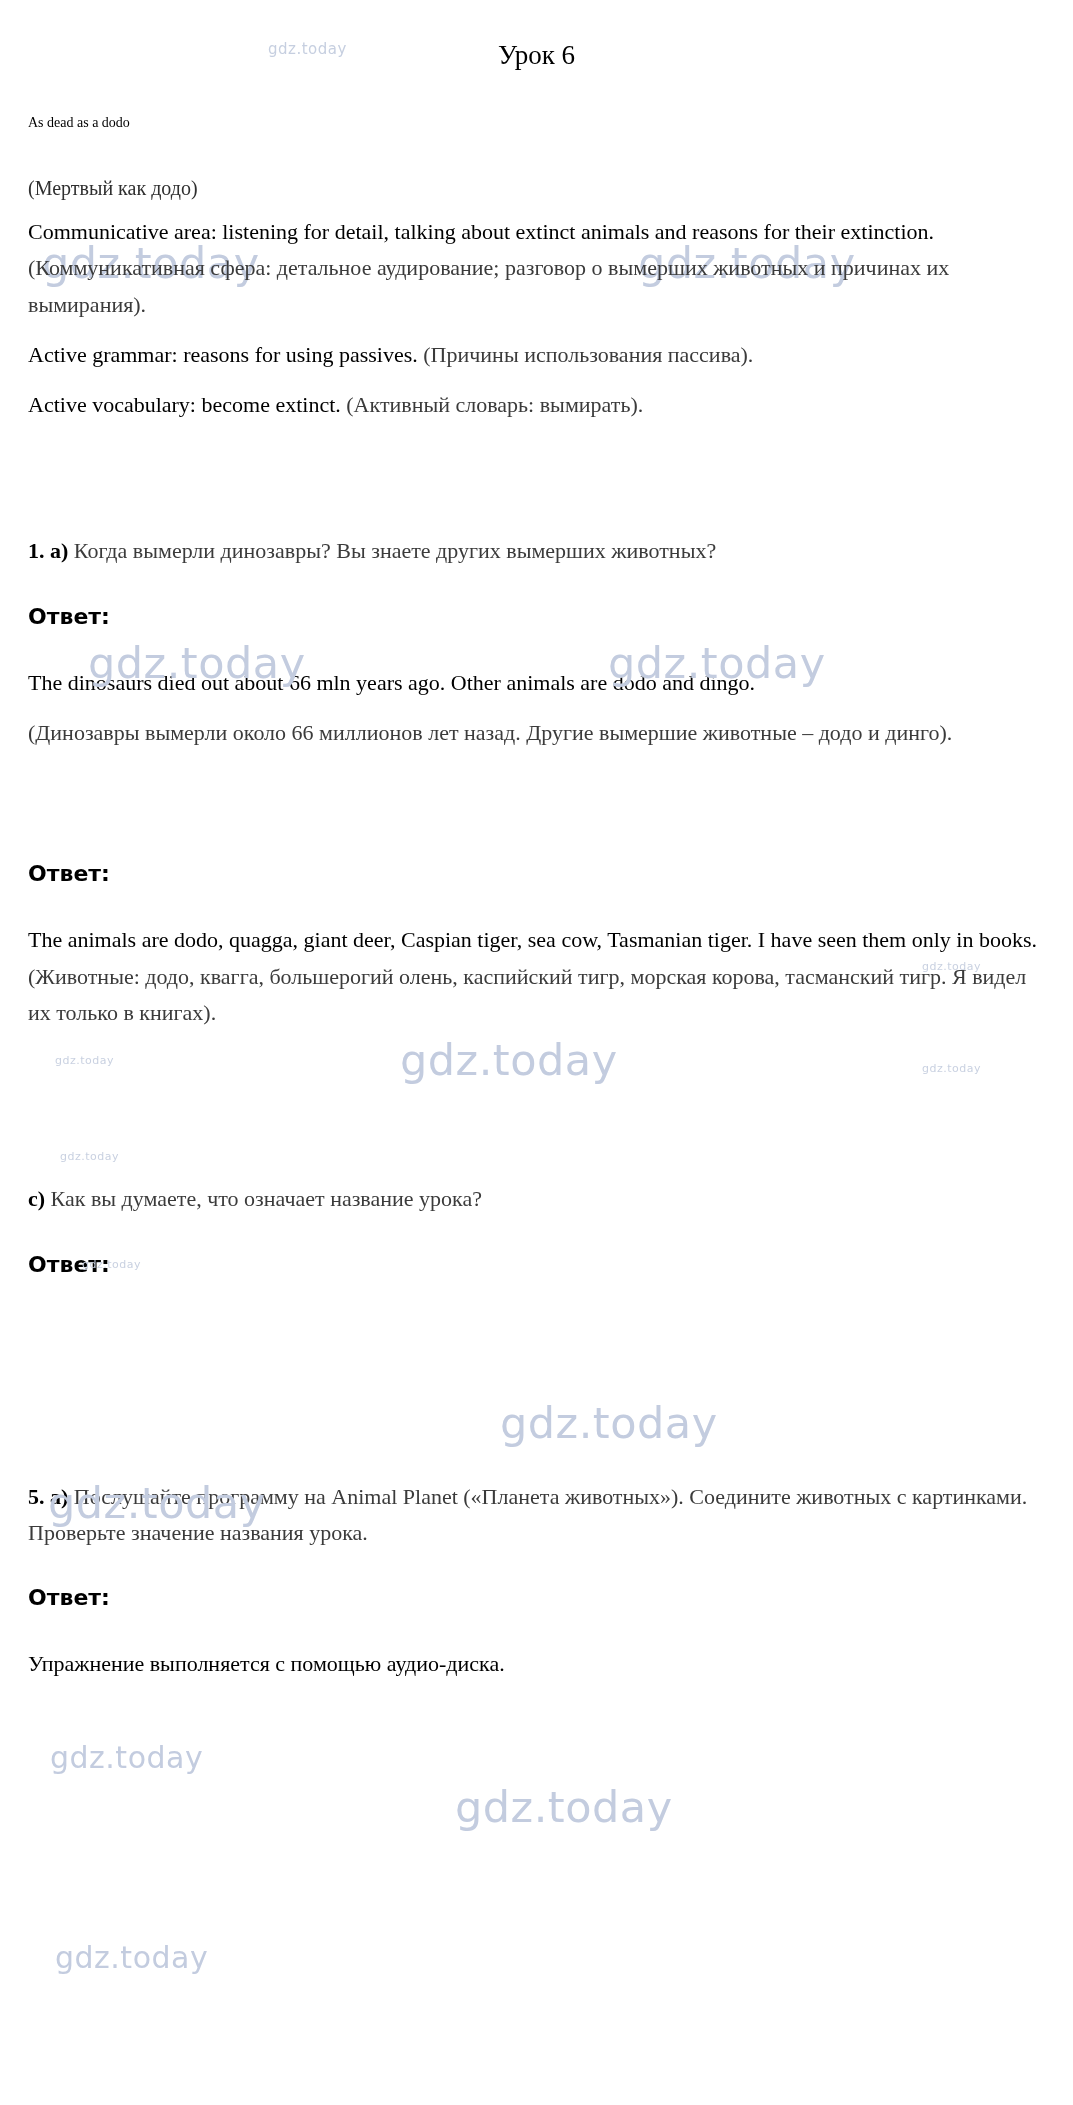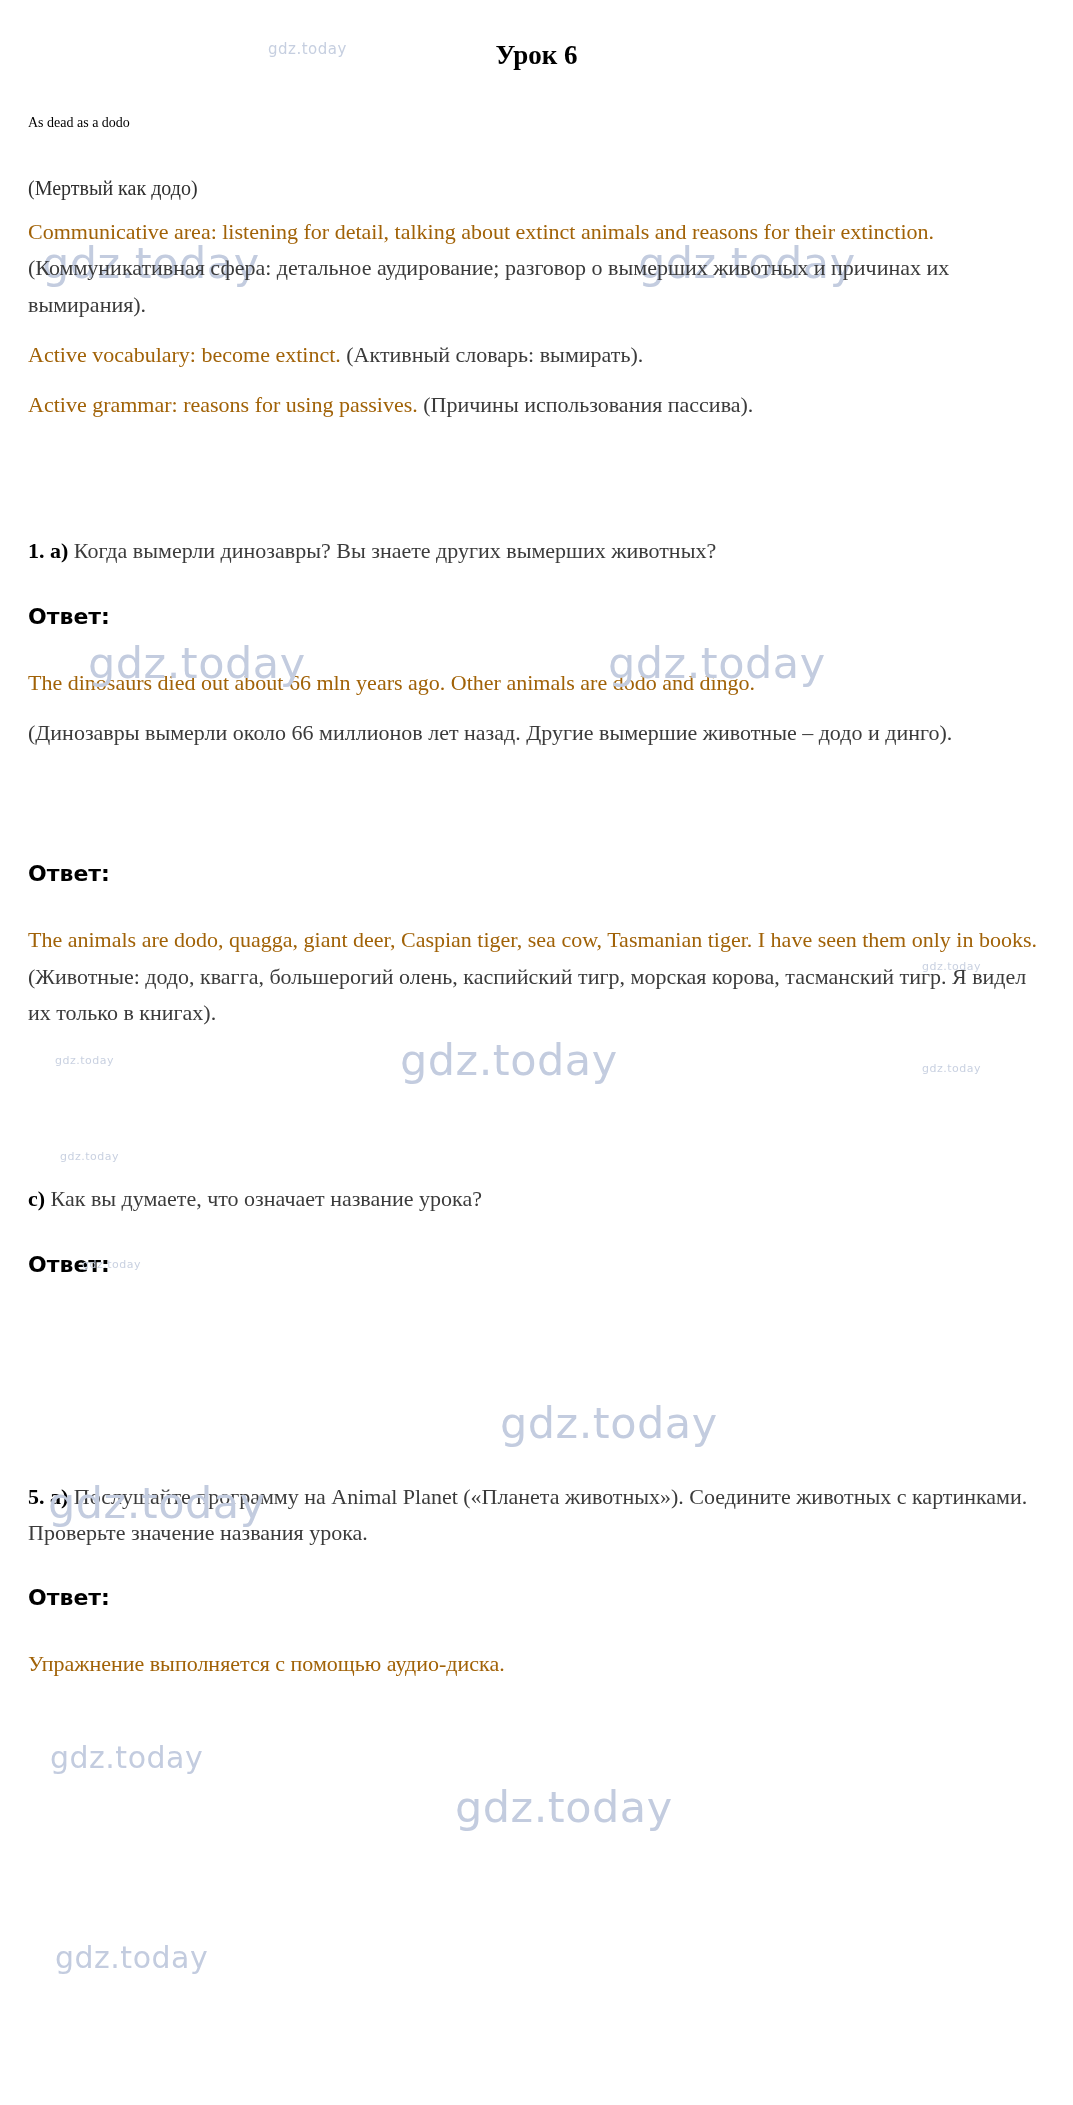--- a/index.html
+++ b/index.html
@@ -35,21 +35,21 @@
     letter-spacing: 0.5px;
   }
   .wm.lg { font-size: 43px; color: #c3ccdf; }
   .wm.md { font-size: 30px; color: #c3ccdf; }
   .wm.sm { font-size: 15px; color: #c6cfe0; }
   .wm.xs { font-size: 11px; color: #c9d1e1; }
 
   
   .title {
     text-align: center;
-    font-weight: bold;
+    font-weight: normal;
     font-size: 27px;
     margin: 40px 0 0 0;
     font-family: "Liberation Serif", serif;
   }
   .subtitle {
     text-align: left;
     font-size: 14px;
     margin: 44px 0 0 0;
     font-family: Liberation Serif, serif;
   }
@@ -59,21 +59,21 @@
     margin: 46px 0 0 0;
     color: #2f2f2f;
     font-family: "Liberation Serif", serif;
   }
   p.body {
     font-size: 22px;
     line-height: 1.65;
     margin: 14px 0 0 0;
   }
   .ru { color: #3b3b3b; }
-  .blk { color: #a16207; }
+  .blk { color: #000000; }
   .ans {
     font-weight: bold;
     font-size: 22px;
     margin: 34px 0 0 0;
     font-family: "DejaVu Sans", sans-serif;
   }
   .qnum { font-weight: bold; }
   .spacer-lg { height: 70px; }
   .spacer-md { height: 40px; }
   .spacer-sm { height: 22px; }
@@ -109,27 +109,27 @@
   <div class="subtitle">As dead as a dodo</div>
 
   <div class="subtitle-ru">(Мертвый как додо)</div>
 
   <p class="body relpos">
     <span class="blk">Communicative area: listening for detail, talking about extinct animals and reasons for their extinction.</span>
     <span class="ru">(Коммуникативная сфера: детальное аудирование; разговор о вымерших животных и причинах их вымирания).</span>
   </p>
 
   <p class="body">
-    <span class="blk">Active vocabulary: become extinct.</span>
-    <span class="ru">(Активный словарь: вымирать).</span>
+    <span class="blk">Active grammar: reasons for using passives.</span>
+    <span class="ru">(Причины использования пассива).</span>
   </p>
 
   <p class="body">
-    <span class="blk">Active grammar: reasons for using passives.</span>
-    <span class="ru">(Причины использования пассива).</span>
+    <span class="blk">Active vocabulary: become extinct.</span>
+    <span class="ru">(Активный словарь: вымирать).</span>
   </p>
 
   <div class="spacer-lg"></div>
 
   <div class="task">
     <p class="body">
       <span class="qnum">1. a)</span>
       <span class="ru">Когда вымерли динозавры? Вы знаете других вымерших животных?</span>
     </p>
     <div class="ans">Ответ:</div>

